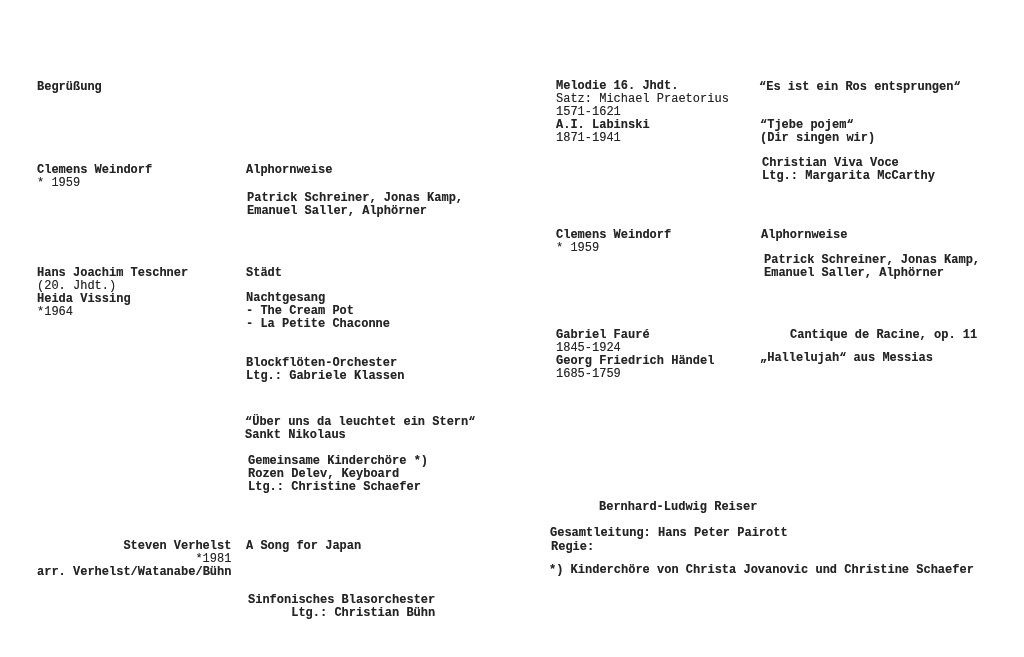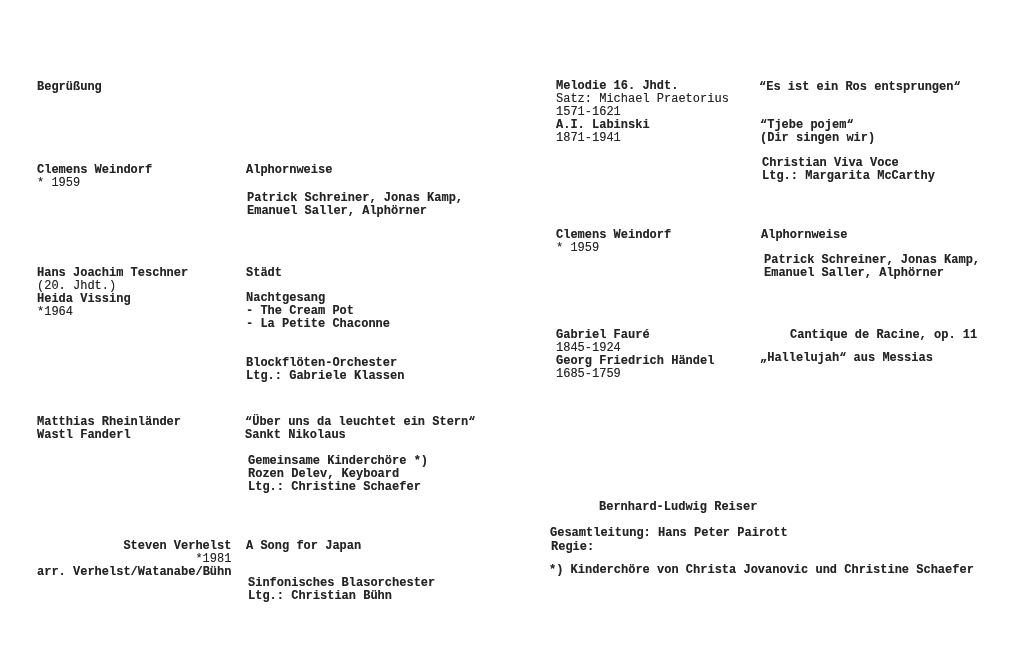--- a/index.html
+++ b/index.html
@@ -31,21 +31,21 @@
   [data-name="l-row2-ensemble"]{left:247px;top:192px;}
   [data-name="l-row3-performer"]{left:37px;top:267px;}
   [data-name="l-row3-piece"]{left:246px;top:267px;}
   [data-name="l-row3-piece2"]{left:246px;top:292px;}
   [data-name="l-row3-ensemble"]{left:246px;top:342px;margin-top:15px;}
   [data-name="l-row4-performer"]{left:37px;top:416px;}
   [data-name="l-row4-piece"]{left:245px;top:416px;}
   [data-name="l-row4-ensemble"]{left:248px;top:455px;}
   [data-name="l-row5-performer"]{left:37px;top:540px;text-align:right;}
   [data-name="l-row5-piece"]{left:246px;top:540px;}
-  [data-name="l-row5-ensemble"]{left:248px;top:577px;}
+  [data-name="l-row5-ensemble"]{left:248px;top:594px;text-align:right;}
   [data-name="r-row1-performer"]{left:556px;top:80px;}
   [data-name="r-row1-piece"]{left:759px;top:81px;}
   [data-name="r-row1-piece2"]{left:760px;top:119px;}
   [data-name="r-row1-ensemble"]{left:762px;top:157px;}
   [data-name="r-row2-performer"]{left:556px;top:229px;}
   [data-name="r-row2-piece"]{left:761px;top:229px;}
   [data-name="r-row2-ensemble"]{left:764px;top:254px;}
   [data-name="r-row3-performer"]{left:556px;top:329px;}
   [data-name="r-row3-piece"]{left:762px;top:329px;margin-left:28px;}
   [data-name="r-row3-piece2"]{left:760px;top:352px;}
@@ -83,24 +83,20 @@
       <div class="ln" data-name="text-line">Städt</div>
     </div>
     <div class="tblock" data-name="l-row3-piece2">
       <div class="ln" data-name="text-line">Nachtgesang</div>
       <div class="ln" data-name="text-line">- The Cream Pot</div>
       <div class="ln" data-name="text-line">- La Petite Chaconne</div>
     </div>
     <div class="tblock" data-name="l-row3-ensemble">
       <div class="ln" data-name="text-line">Blockflöten-Orchester</div>
       <div class="ln" data-name="text-line">Ltg.: Gabriele Klassen</div>
-    </div>
-    <div class="tblock" data-name="l-row4-performer">
-      <div class="ln" data-name="text-line">Matthias Rheinländer</div>
-      <div class="ln" data-name="text-line">Wastl Fanderl</div>
     </div>
     <div class="tblock" data-name="l-row4-piece">
       <div class="ln" data-name="text-line">“Über uns da leuchtet ein Stern“</div>
       <div class="ln" data-name="text-line">Sankt Nikolaus</div>
     </div>
     <div class="tblock" data-name="l-row4-ensemble">
       <div class="ln" data-name="text-line">Gemeinsame Kinderchöre *)</div>
       <div class="ln" data-name="text-line">Rozen Delev, Keyboard</div>
       <div class="ln" data-name="text-line">Ltg.: Christine Schaefer</div>
     </div>

